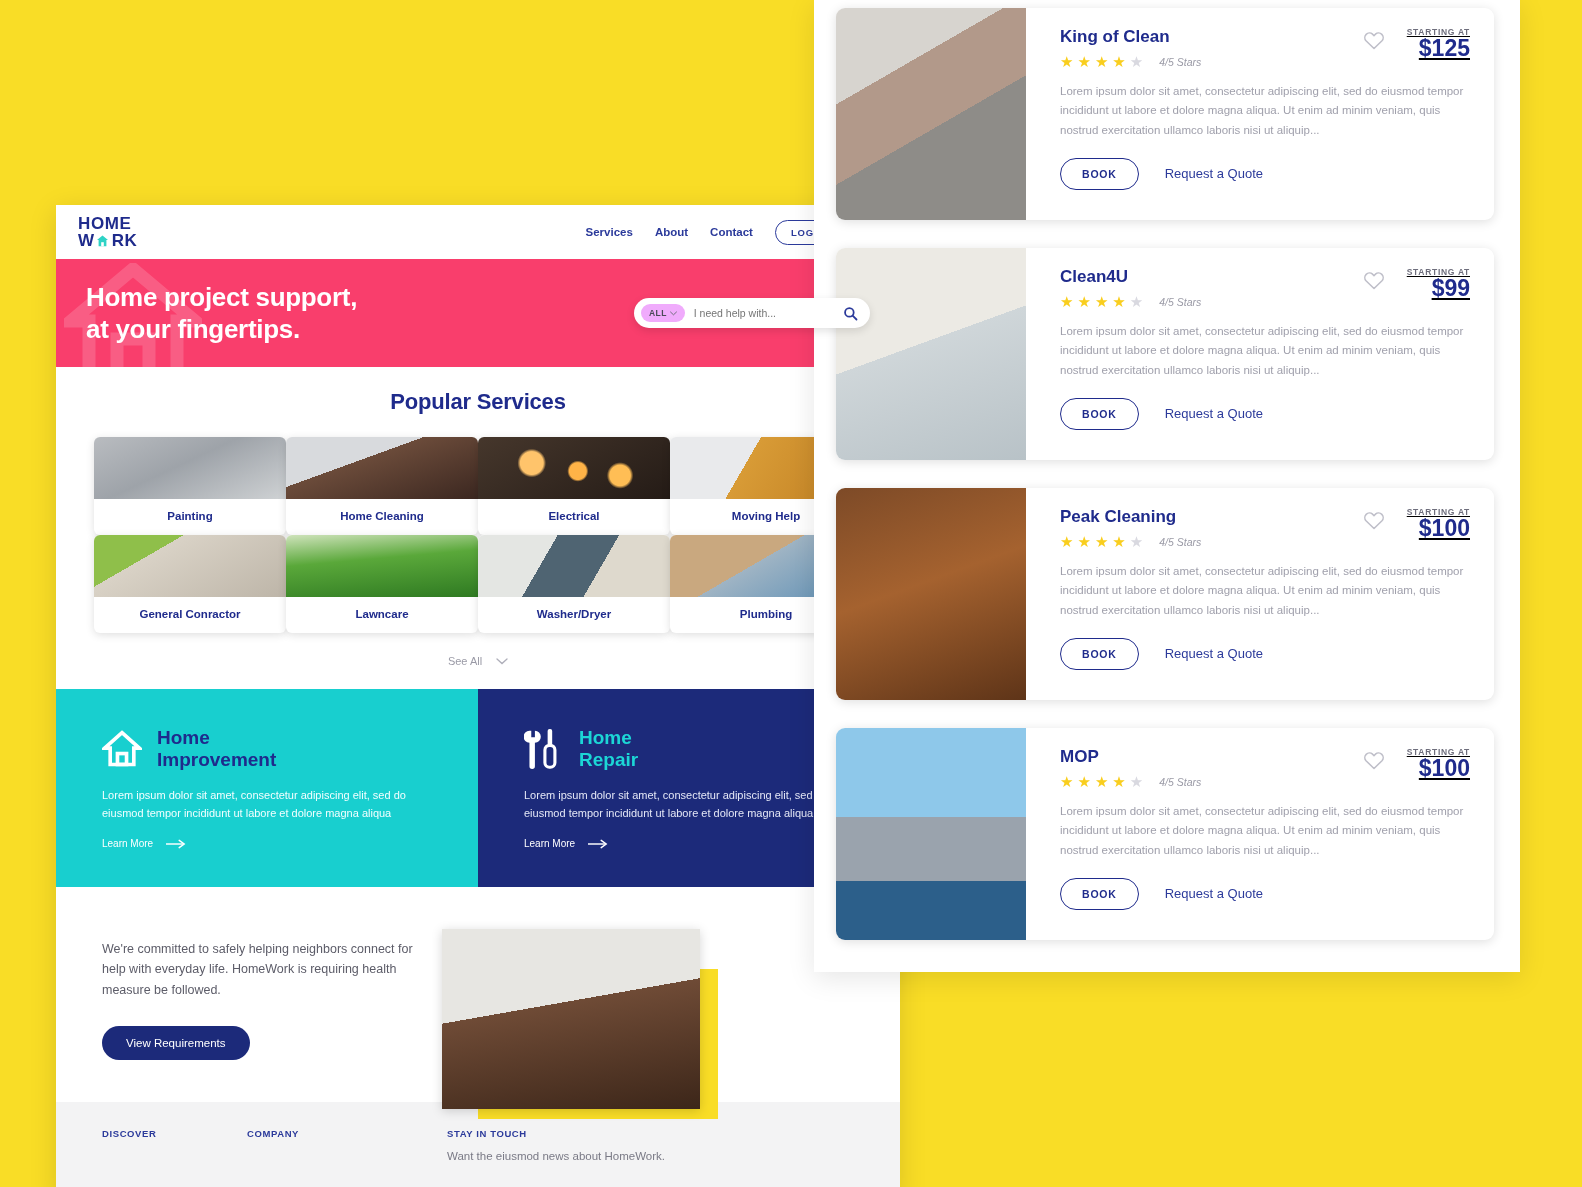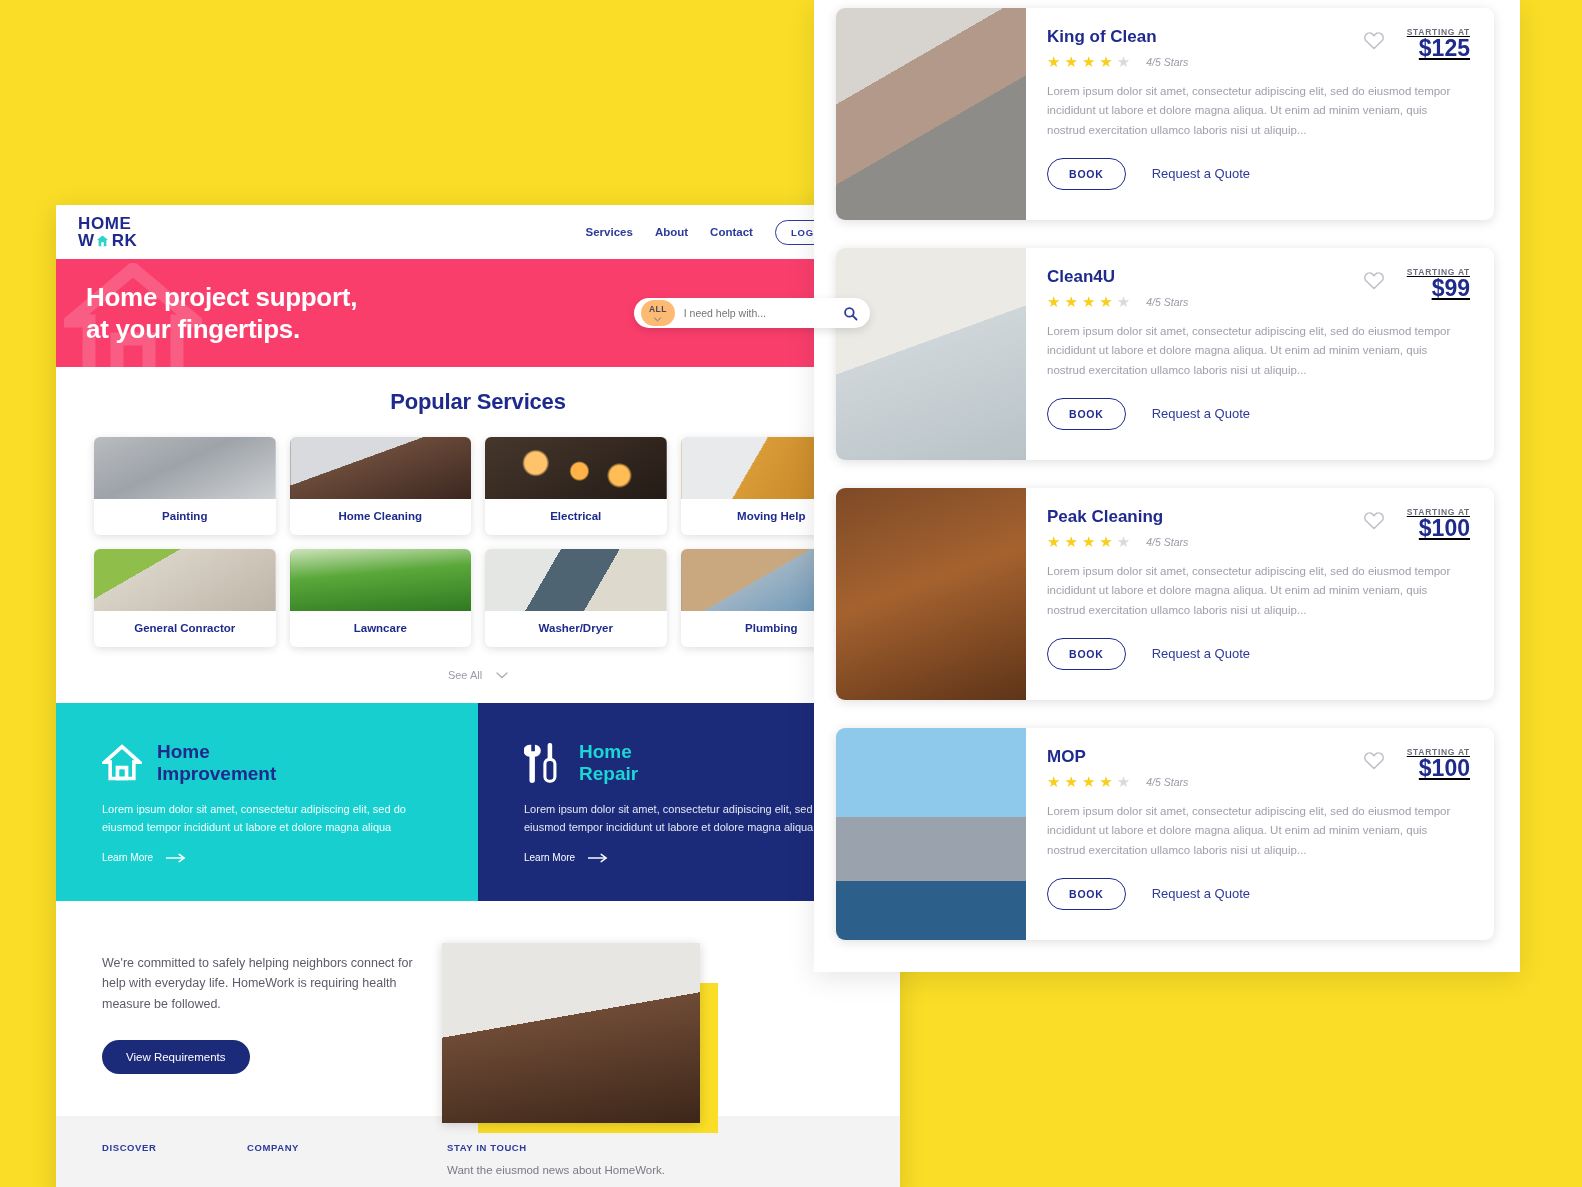--- a/index.html
+++ b/index.html
@@ -49,36 +49,35 @@
     position: relative; color: #fff; font-size: 26px; font-weight: bold;
     line-height: 1.25; letter-spacing: -.3px; z-index: 2;
   }
   .hero-search {
     position: relative; z-index: 2; margin-left: auto;
     width: 236px; height: 30px; background: #fff; border-radius: 999px;
     display: flex; align-items: center; padding: 0 12px 0 7px;
     box-shadow: 0 3px 9px rgba(0,0,0,.12);
   }
   .all-chip {
-    background: #fdba74; border-radius: 999px; padding: 4px 8px;
+    background: #f0abfc; border-radius: 999px; padding: 4px 8px;
     font-size: 8.5px; font-weight: bold; color: #4A4A58;
     display: flex; align-items: center; gap: 3px; letter-spacing: .4px;
     cursor: pointer;
-    flex-direction: column;
   }
   .search-ph { font-size: 10.5px; color: #A8A8B3; margin-left: 9px; flex: 1;
                border: 0; outline: 0; background: transparent;
                font-family: "Liberation Sans", sans-serif; }
   .hero-search .mag { color: #2B3A9B; display: flex; cursor: pointer; }
 
   
   .services-wrap { padding: 22px 38px 0; }
   .sec-title { text-align: center; font-size: 22px; font-weight: bold;
                color: #1F2B8C; letter-spacing: -.2px; }
-  .grid { display: grid; grid-template-columns: repeat(4, 1fr); gap: 14px;
+  .grid { display: grid; grid-template-columns: repeat(4, 1fr); 
           margin-top: 22px; }
   .scard { background: #fff; border-radius: 6px; overflow: hidden;
            box-shadow: 0 2px 9px rgba(0,0,0,.13); cursor: pointer; }
   .scard .thumb { height: 62px; background-size: cover; background-position: center; }
   .scard .cap { text-align: center; font-size: 11.5px; color: #1F2B8C;
                 font-weight: 600; padding: 11px 2px 13px; }
   .see-all { display: flex; align-items: center; justify-content: center;
              gap: 14px; margin-top: 22px; color: #9A9AA6; font-size: 11px;
              cursor: pointer; }
 
@@ -126,21 +125,21 @@
     box-shadow: 0 6px 26px rgba(0,0,0,.10);
     padding: 8px 26px 0 22px;
   }
   .vcard {
     display: flex; background: #fff; border-radius: 9px; overflow: hidden;
     box-shadow: 0 2px 11px rgba(0,0,0,.13);
     height: 212px; margin-bottom: 28px;
   }
   .vthumb { width: 190px; flex: none; background-size: cover;
             background-position: center; }
-  .vbody { flex: 1; padding: 19px 24px 0 21px; position: relative; }
+  .vbody { flex: 1; padding: 19px 24px 0 34px; position: relative; }
   .vtop { display: flex; align-items: flex-start; }
   .vname { font-size: 17px; font-weight: bold; color: #1F2B8C; }
   .stars { display: flex; align-items: center; gap: 4px; margin-top: 7px; }
   .star { font-size: 15px; line-height: 1; color: #F9CE1E; }
   .star.off { color: #D9D9E0; }
   .rating-txt { font-size: 10.5px; color: #9A9AA6; font-style: italic;
                 margin-left: 12px; }
   .vright { margin-left: auto; display: flex; align-items: flex-start; gap: 22px; }
   .heart { color: #BFBFC9; cursor: pointer; margin-top: 3px; }
   .price-box { text-align: right; text-decoration: underline; }

